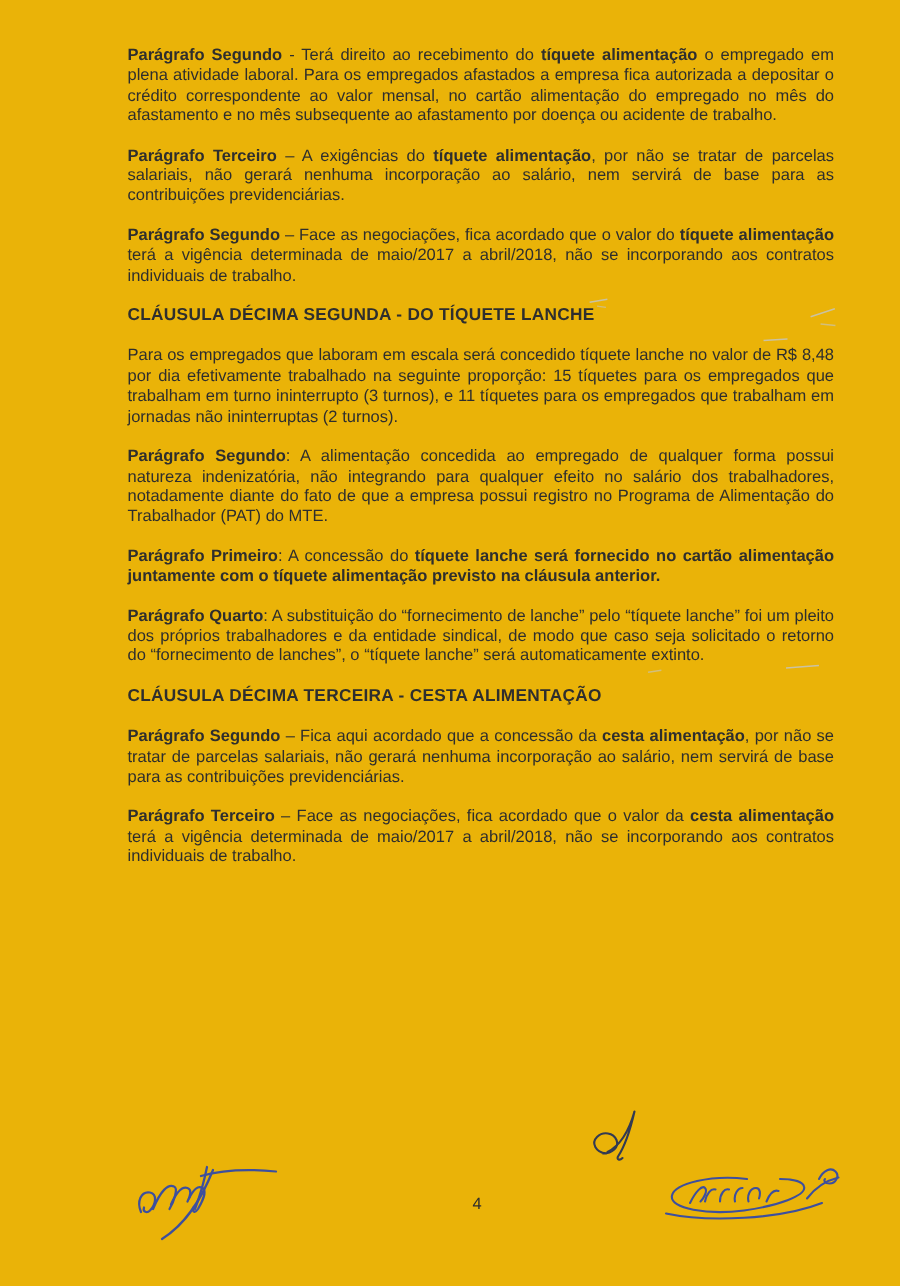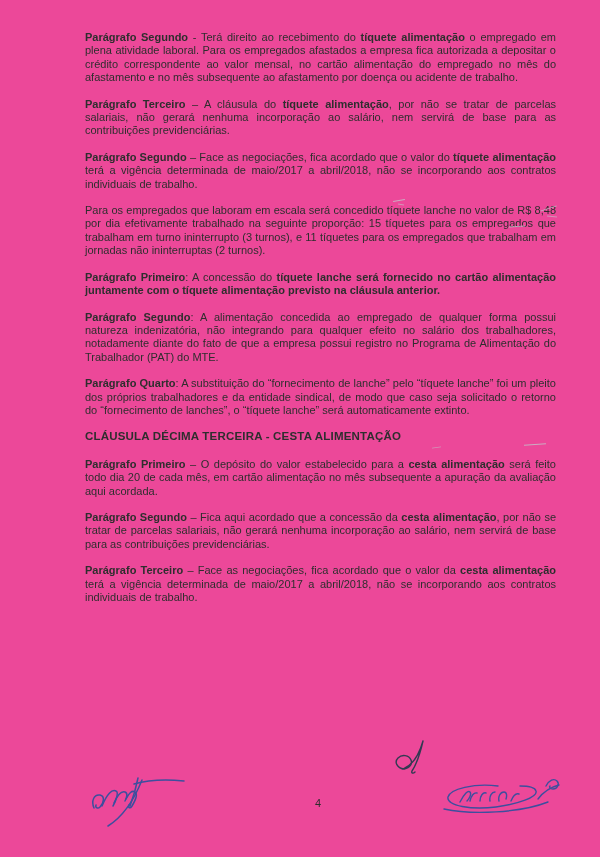--- a/index.html
+++ b/index.html
@@ -1,19 +1,19 @@
 <!DOCTYPE html>
 <html><head>
 <meta charset="utf-8">
 <style>
   html,body{margin:0;padding:0;background:#e8e8e8;}
   .page{
     position:relative;
     width:600px;height:857px;
-    background:#ec4899;
+    background:#eab308;
     overflow:hidden;
     font-family:"Liberation Sans","DejaVu Sans",sans-serif;
     color:#2e2e2e;
   }
   .content{
     position:absolute;
     left:85px;top:31px;width:471px;
     font-size:11px;line-height:13.4px;
     text-align:justify;
   }
@@ -46,28 +46,28 @@
   .a6{left:524px;top:444px;width:22px;transform:rotate(-4deg);}
   .a7{left:432px;top:447px;width:9px;transform:rotate(-8deg);opacity:.6;}
 </style>
 </head>
 <body>
 
 <div class="page">
 
   <div class="content">
     <p class="para"><b>Parágrafo Segundo</b><span> - Terá direito ao recebimento do </span><b>tíquete alimentação</b><span> o empregado em plena atividade laboral. Para os empregados afastados a empresa fica autorizada a depositar o crédito correspondente ao valor mensal, no cartão alimentação do empregado no mês do afastamento e no mês subsequente ao afastamento por doença ou acidente de trabalho.</span></p>
-    <p class="para"><b>Parágrafo Terceiro</b><span> – A cláusula do </span><b>tíquete alimentação</b><span>, por não se tratar de parcelas salariais, não gerará nenhuma incorporação ao salário, nem servirá de base para as contribuições previdenciárias.</span></p>
+    <p class="para"><b>Parágrafo Terceiro</b><span> – A exigências do </span><b>tíquete alimentação</b><span>, por não se tratar de parcelas salariais, não gerará nenhuma incorporação ao salário, nem servirá de base para as contribuições previdenciárias.</span></p>
     <p class="para"><b>Parágrafo Segundo</b><span> – Face as negociações, fica acordado que o valor do </span><b>tíquete alimentação</b><span> terá a vigência determinada de maio/2017 a abril/2018, não se incorporando aos contratos individuais de trabalho.</span></p>
+    <div class="heading"><b>CLÁUSULA DÉCIMA SEGUNDA - DO TÍQUETE LANCHE</b></div>
     <p class="para"><span>Para os empregados que laboram em escala será concedido tíquete lanche no valor de R$ 8,48 por dia efetivamente trabalhado na seguinte proporção: 15 tíquetes para os empregados que trabalham em turno ininterrupto (3 turnos), e 11 tíquetes para os empregados que trabalham em jornadas não ininterruptas (2 turnos).</span></p>
+    <p class="para"><b>Parágrafo Segundo</b><span>: A alimentação concedida ao empregado de qualquer forma possui natureza indenizatória, não integrando para qualquer efeito no salário dos trabalhadores, notadamente diante do fato de que a empresa possui registro no Programa de Alimentação do Trabalhador (PAT) do MTE.</span></p>
     <p class="para"><b>Parágrafo Primeiro</b><span>: A concessão do </span><b>tíquete lanche será fornecido no cartão alimentação juntamente com o tíquete alimentação previsto na cláusula anterior.</b></p>
-    <p class="para"><b>Parágrafo Segundo</b><span>: A alimentação concedida ao empregado de qualquer forma possui natureza indenizatória, não integrando para qualquer efeito no salário dos trabalhadores, notadamente diante do fato de que a empresa possui registro no Programa de Alimentação do Trabalhador (PAT) do MTE.</span></p>
     <p class="para"><b>Parágrafo Quarto</b><span>: A substituição do “fornecimento de lanche” pelo “tíquete lanche” foi um pleito dos próprios trabalhadores e da entidade sindical, de modo que caso seja solicitado o retorno do “fornecimento de lanches”, o “tíquete lanche” será automaticamente extinto.</span></p>
     <div class="heading"><b>CLÁUSULA DÉCIMA TERCEIRA - CESTA ALIMENTAÇÃO</b></div>
-    <p class="para"><b>Parágrafo Primeiro</b><span> – O depósito do valor estabelecido para a </span><b>cesta alimentação</b><span> será feito todo dia 20 de cada mês, em cartão alimentação no mês subsequente a apuração da avaliação aqui acordada.</span></p>
     <p class="para"><b>Parágrafo Segundo</b><span> – Fica aqui acordado que a concessão da </span><b>cesta alimentação</b><span>, por não se tratar de parcelas salariais, não gerará nenhuma incorporação ao salário, nem servirá de base para as contribuições previdenciárias.</span></p>
     <p class="para"><b>Parágrafo Terceiro</b><span> – Face as negociações, fica acordado que o valor da </span><b>cesta alimentação</b><span> terá a vigência determinada de maio/2017 a abril/2018, não se incorporando aos contratos individuais de trabalho.</span></p>
   </div>
 
   <div class="artifact a1"></div>
   <div class="artifact a2"></div>
   <div class="artifact a3"></div>
   <div class="artifact a4"></div>
   <div class="artifact a5"></div>
   <div class="artifact a6"></div>

